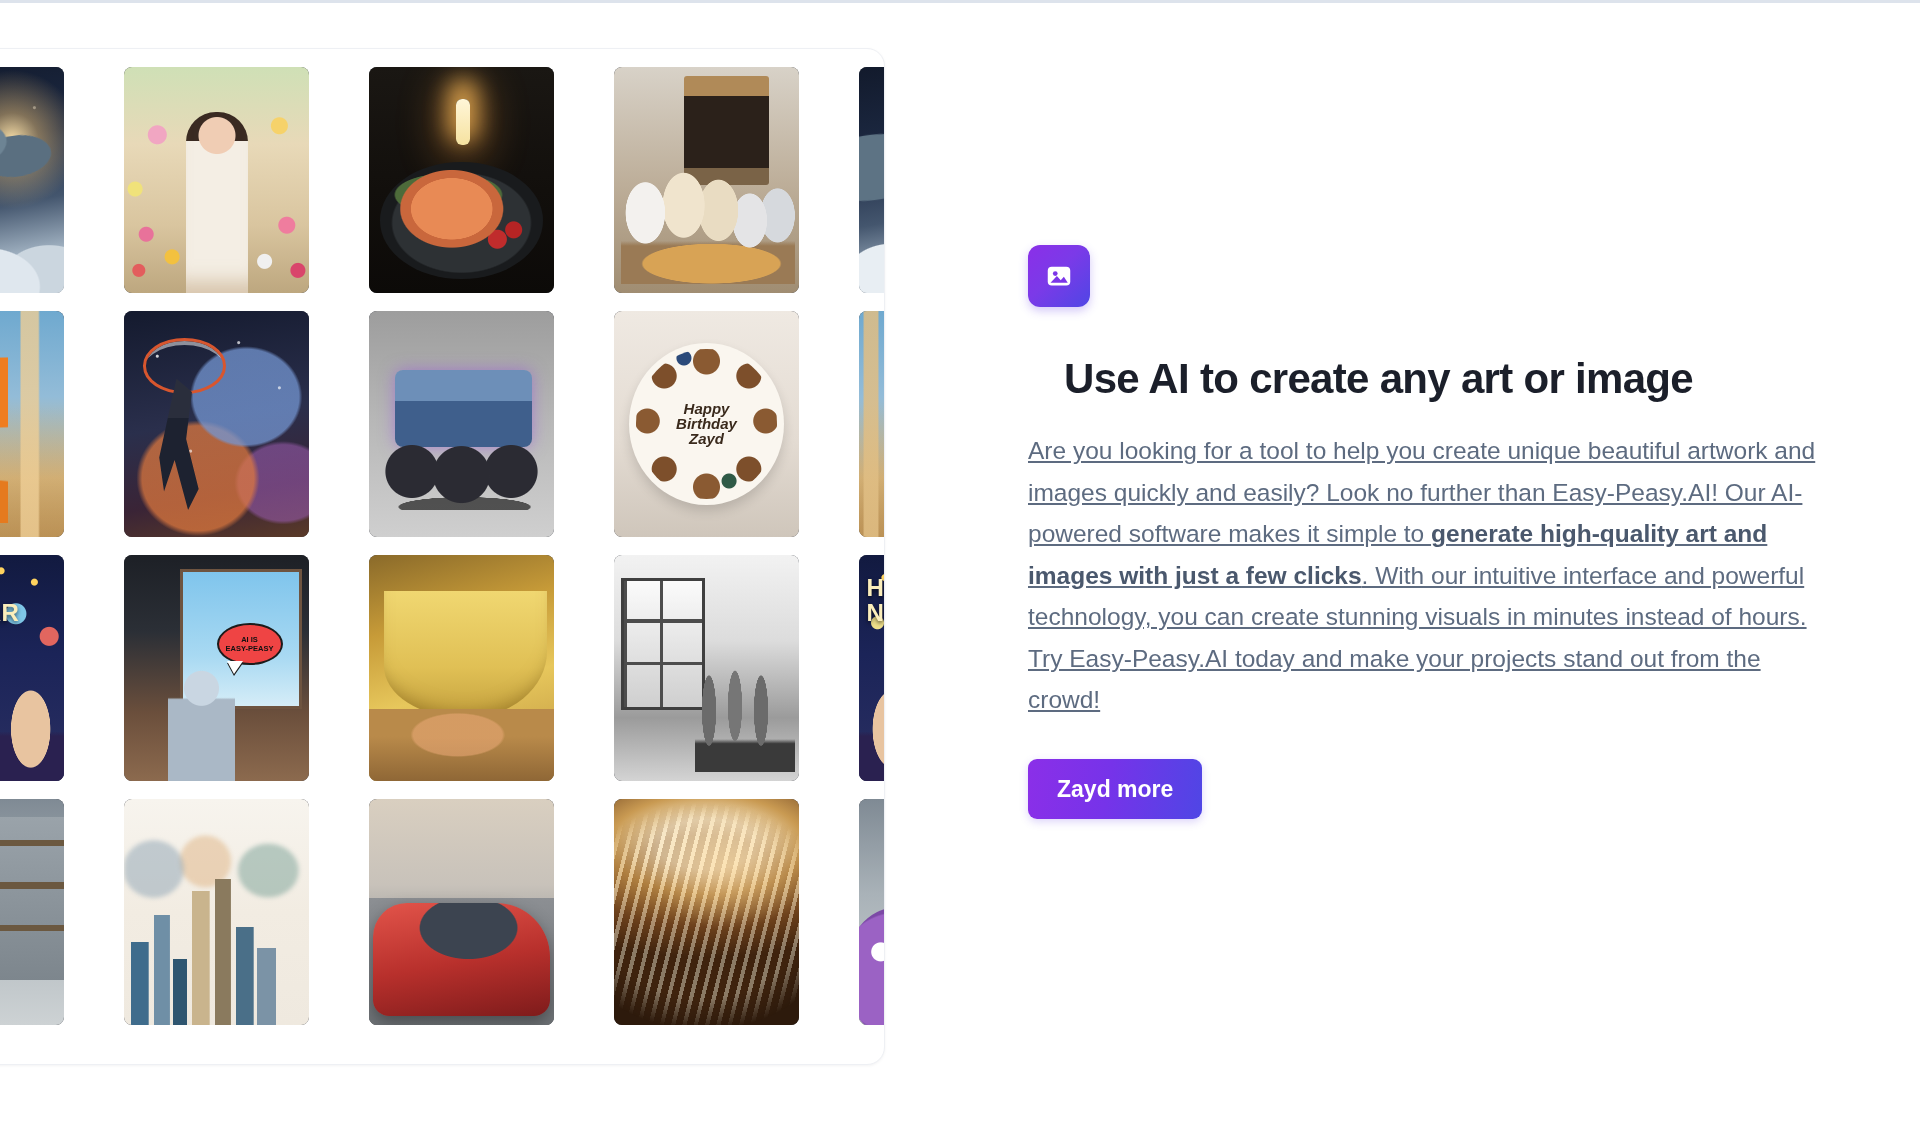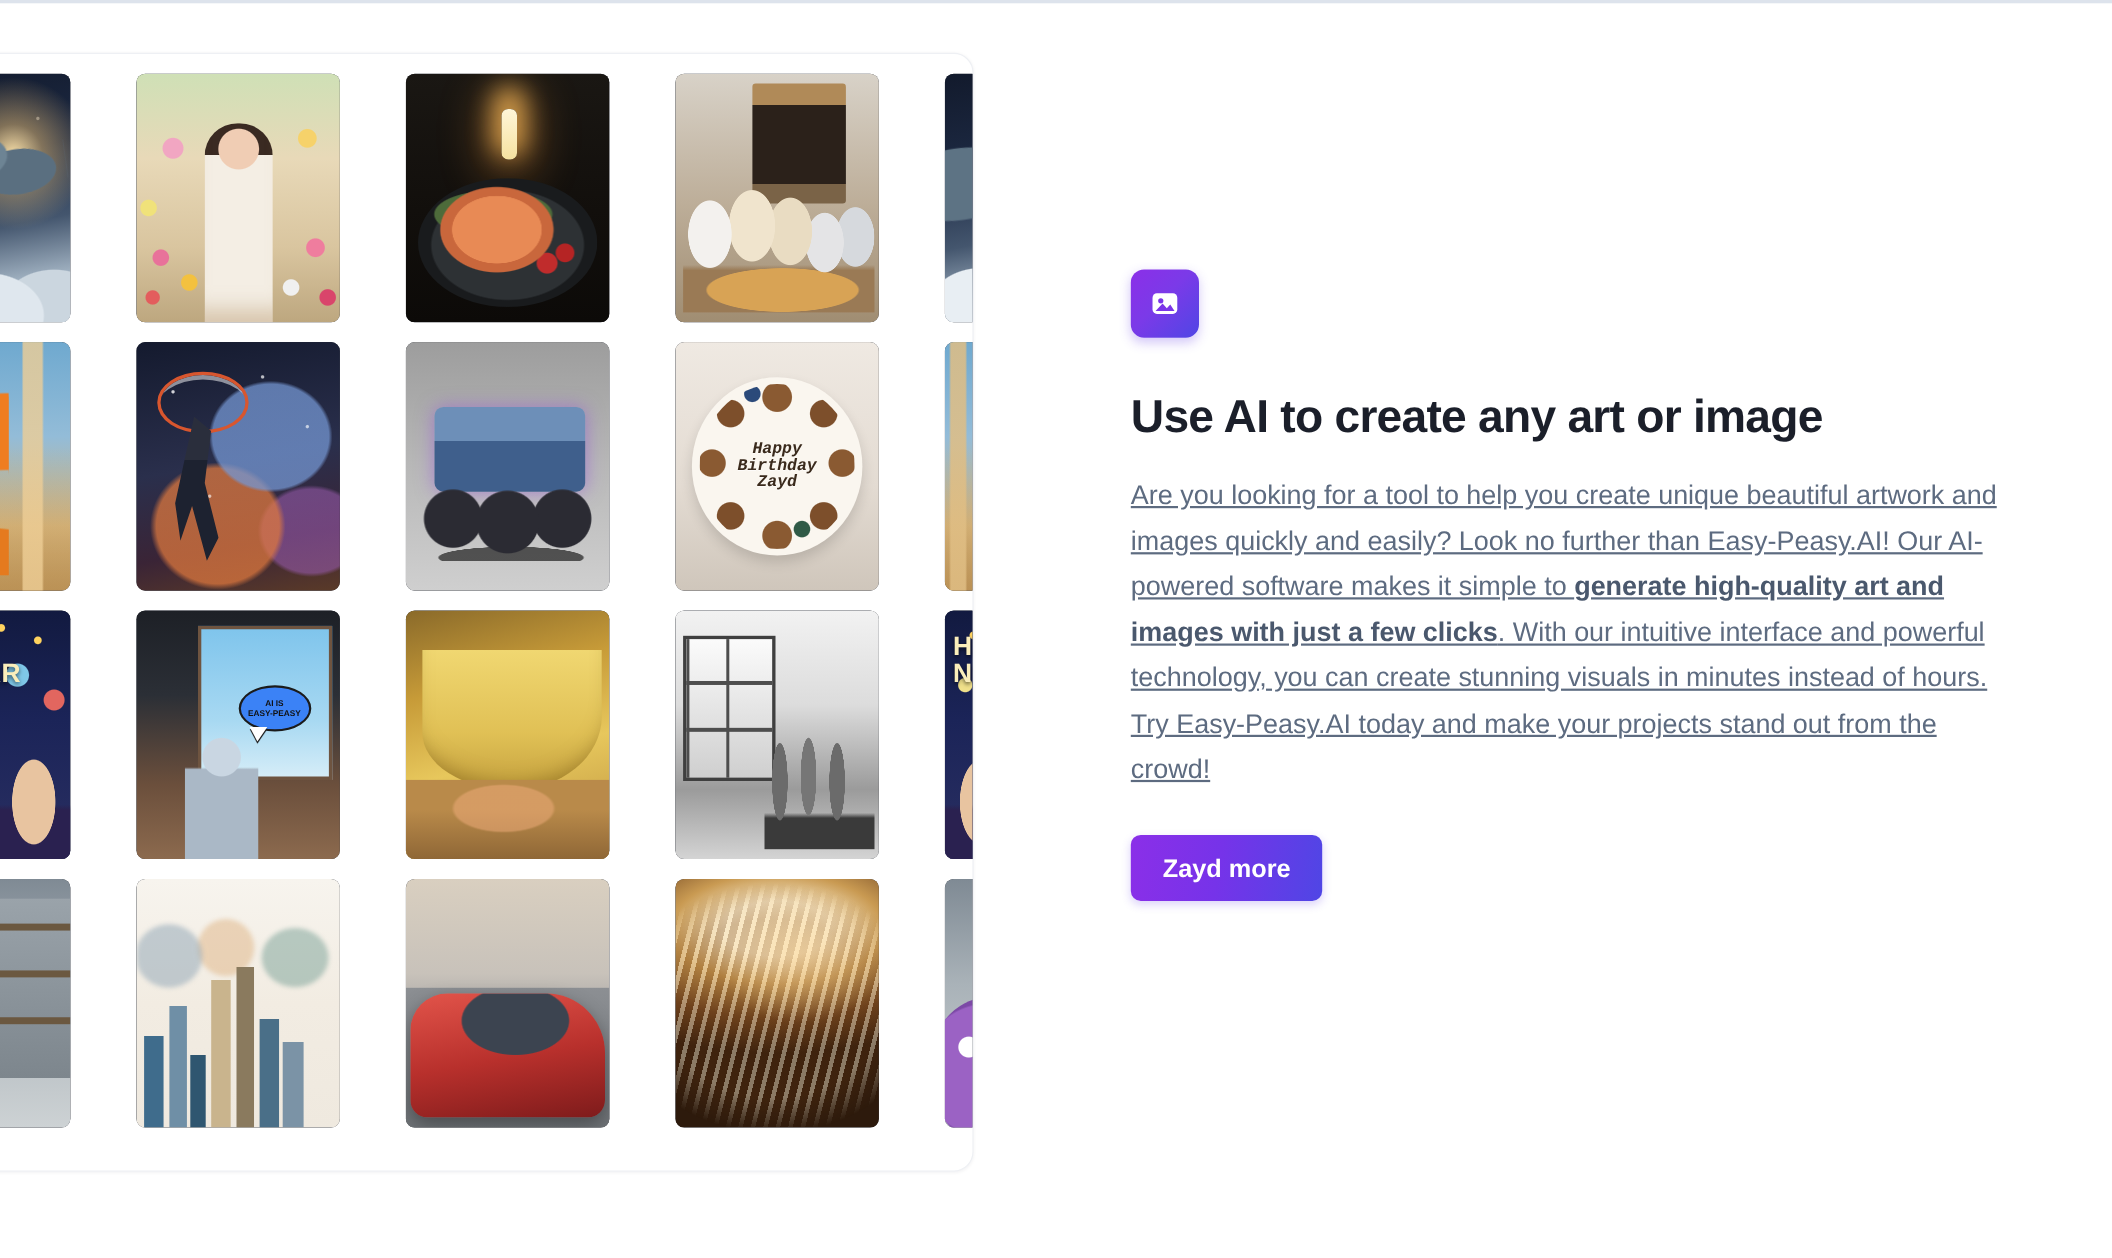--- a/index.html
+++ b/index.html
@@ -278,21 +278,21 @@
       radial-gradient(circle at 92% 48%, #8a5a32 0 12px, transparent 13px),
       radial-gradient(circle at 20% 80%, #7d4f2b 0 12px, transparent 13px),
       radial-gradient(circle at 80% 80%, #7d4f2b 0 12px, transparent 13px),
       radial-gradient(circle at 50% 92%, #8a5a32 0 13px, transparent 14px),
       radial-gradient(circle at 34% 6%, #2b4a7a 0 7px, transparent 8px),
       radial-gradient(circle at 66% 88%, #2f5a46 0 7px, transparent 8px);
   }
   .cake-text {
     position: absolute; left: 0; right: 0; top: 40%;
     text-align: center;
-    font-family: Liberation Mono, monospace;
+    font-family: Liberation Sans, sans-serif;
     font-style: italic;
     font-weight: 700;
     font-size: 15px;
     line-height: 15px;
     color: #3a2a1c;
     text-shadow: 0 1px 0 rgba(255,255,255,.6);
   }
 
   
   .art-nye {
@@ -353,21 +353,21 @@
     background:
       radial-gradient(circle at 50% 18%, #c9d6e2 0 17px, transparent 18px),
       radial-gradient(circle at 50% 20%, #2a7fd4 0 8px, transparent 9px),
       linear-gradient(180deg, transparent 0 26%, #aab8c6 28% 100%);
     border-radius: 14px 14px 0 0;
   }
   .bubble {
     position: absolute;
     left: 50%; top: 30%;
     width: 66px; height: 42px;
-    background: #3b82f6;
+    background: #ef4444;
     border: 2px solid #1b1b1b;
     border-radius: 50%;
     z-index: 3;
     display: flex;
     align-items: center;
     justify-content: center;
     text-align: center;
     font-weight: 700;
     font-size: 7.5px;
     line-height: 9px;
@@ -543,20 +543,21 @@
     box-shadow: 0 4px 10px rgba(99,62,230,.28);
   }
 
   .headline {
     margin-top: 47px;
     font-size: 42px;
     line-height: 50px;
     font-weight: 700;
     letter-spacing: -.7px;
     color: #1b1f2a;
+    margin-left: 36px;
   }
 
   .body-copy {
     margin-top: 26px;
     width: 790px;
     font-size: 24.5px;
     line-height: 41.5px;
     color: #5d6b80;
     text-decoration: underline;
   }

